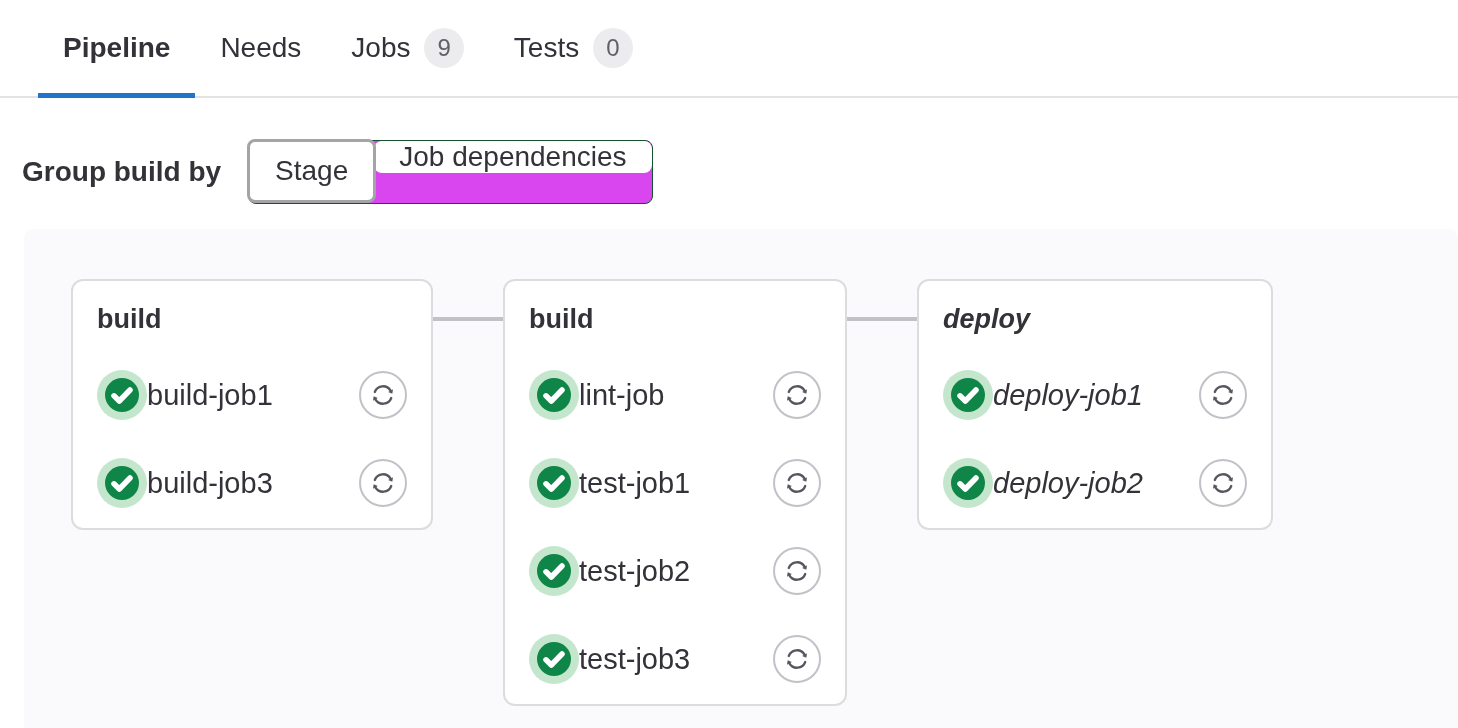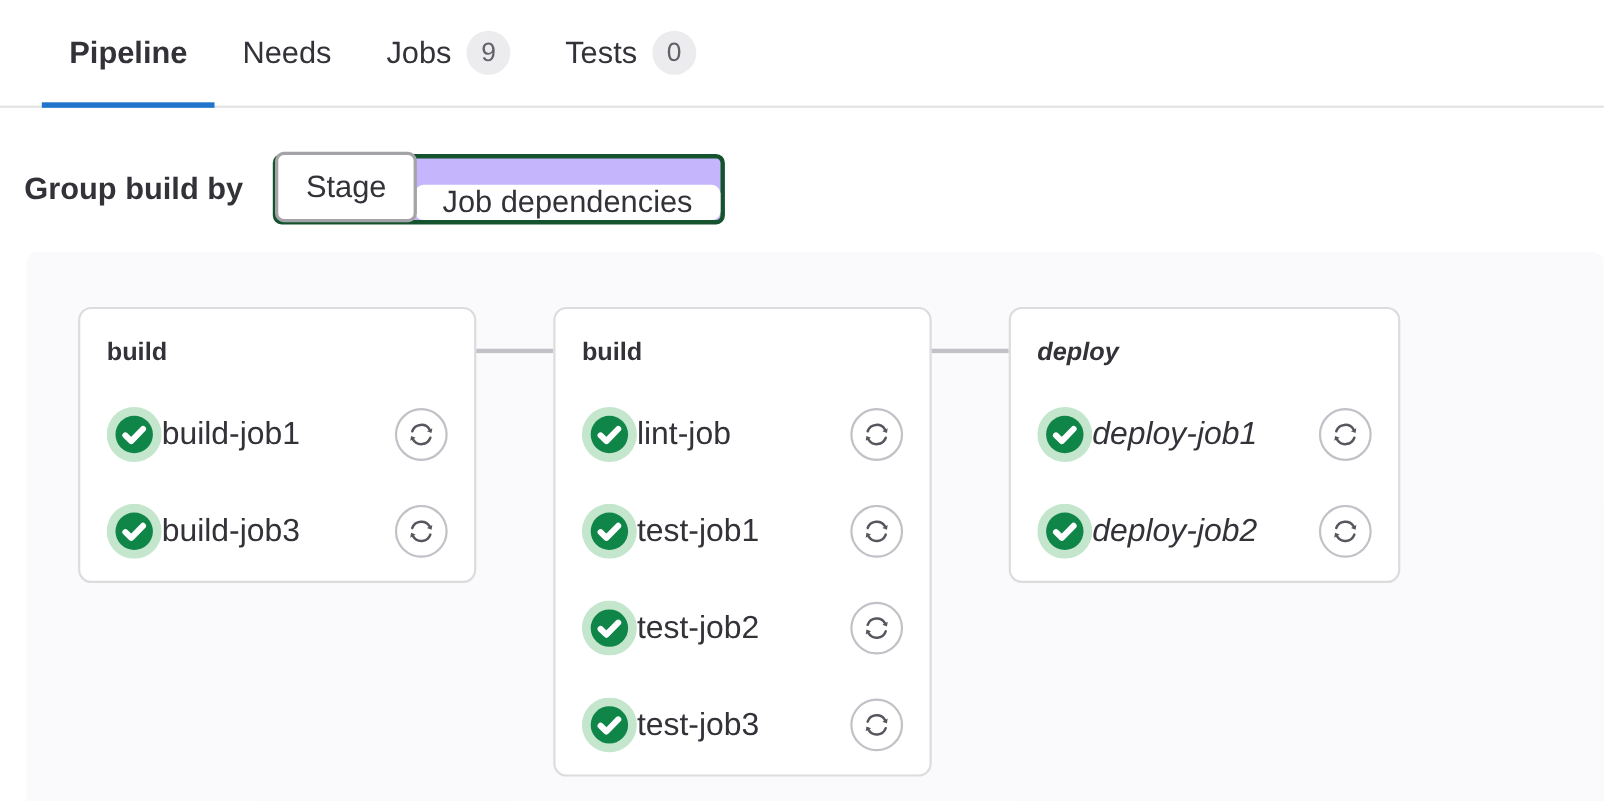--- a/index.html
+++ b/index.html
@@ -55,23 +55,23 @@
     margin: 42px 0 0 22px;
     height: 64px;
   }
   .group-label {
     font-size: 28px;
     font-weight: 700;
     margin-right: 27px;
   }
   .segmented {
     display: flex;
-    align-items: flex-end;
-    background: #c4b5fd;
-    border: 4px solid #14532d;
+    align-items: flex-start;
+    background: #d946ef;
+    border: 1px solid #14532d;
     border-radius: 8px;
     height: 64px;
   }
   .seg-btn {
     border: none;
     background: #ffffff;
     font-family: inherit;
     font-size: 28px;
     color: #333238;
     padding: 0 25px;
@@ -110,21 +110,21 @@
   .stages-row > .stage-card:nth-child(3) { width: 344px; }
   .stages-row > .stage-card:nth-child(5) { width: 356px; font-style: italic; }
   .stage-connector {
     flex: none;
     width: 70px;
     height: 4px;
     background: #c2c1c7;
     margin-top: 38px;
   }
   .stage-title {
-    font-size: 23px;
+    font-size: 27px;
     font-weight: 700;
     line-height: 32px;
     color: #333238;
   }
   .jobs {
     list-style: none;
     margin-top: 35px;
   }
   .job-row {
     display: flex;

